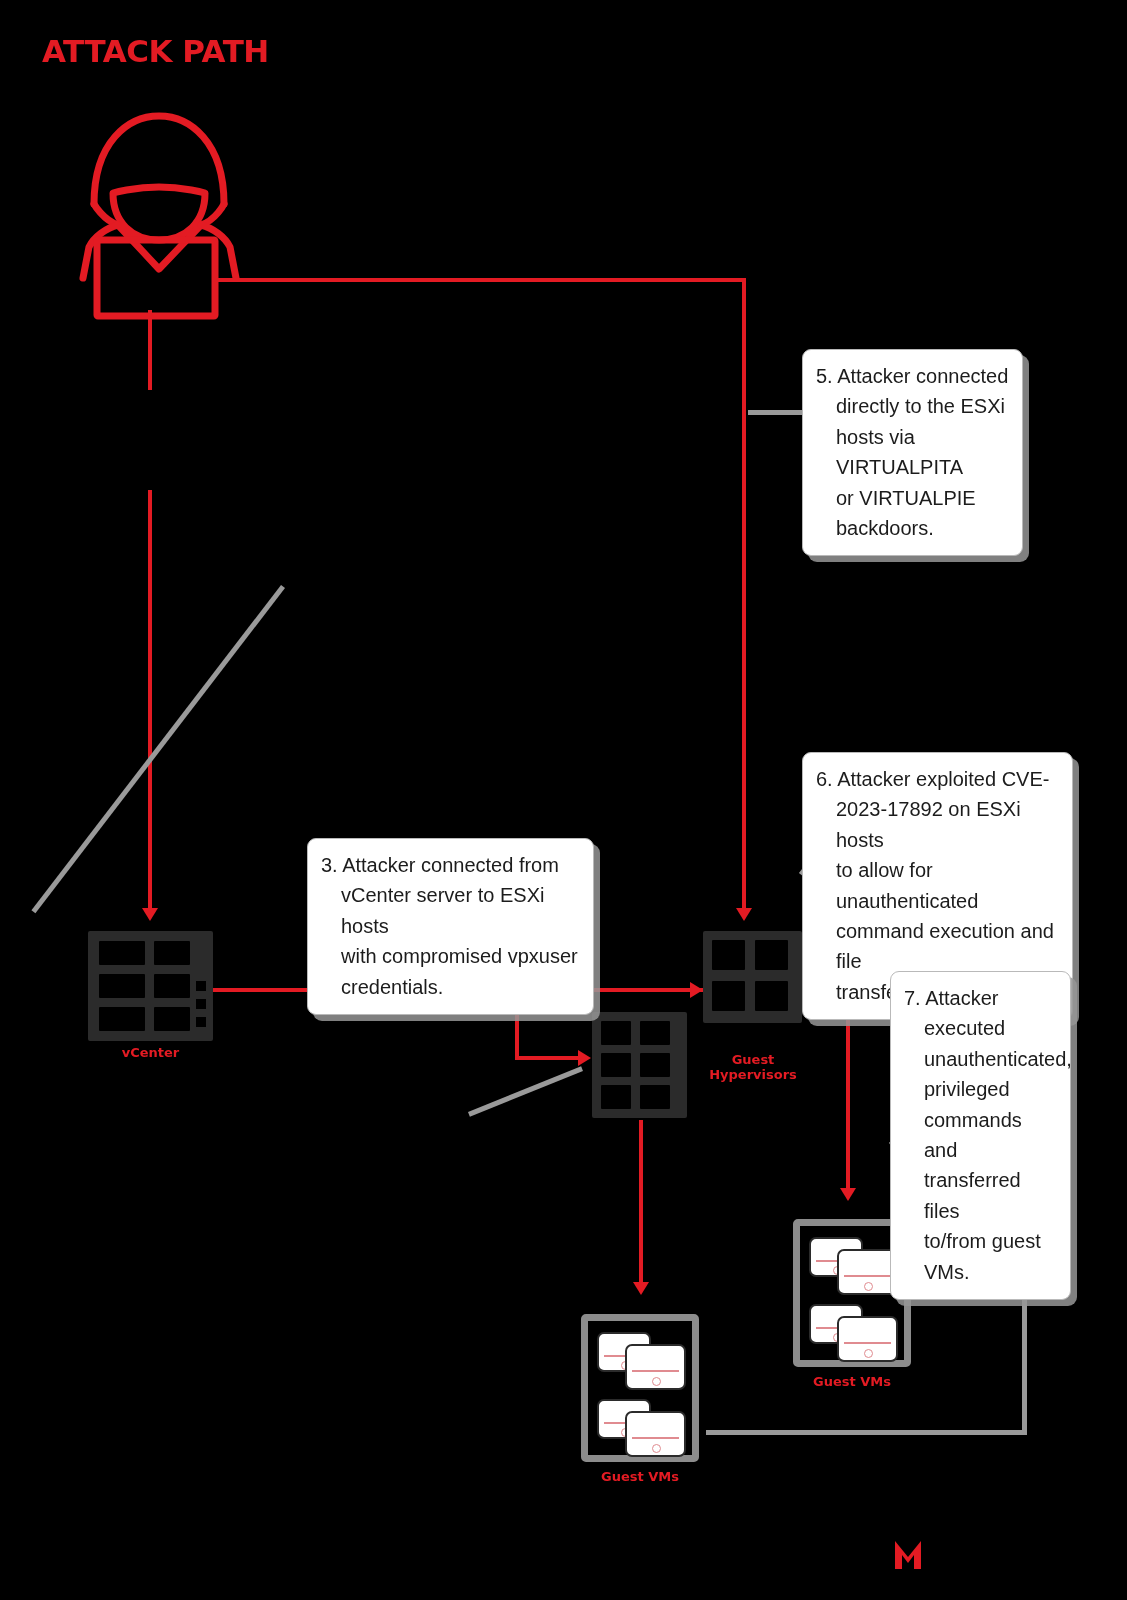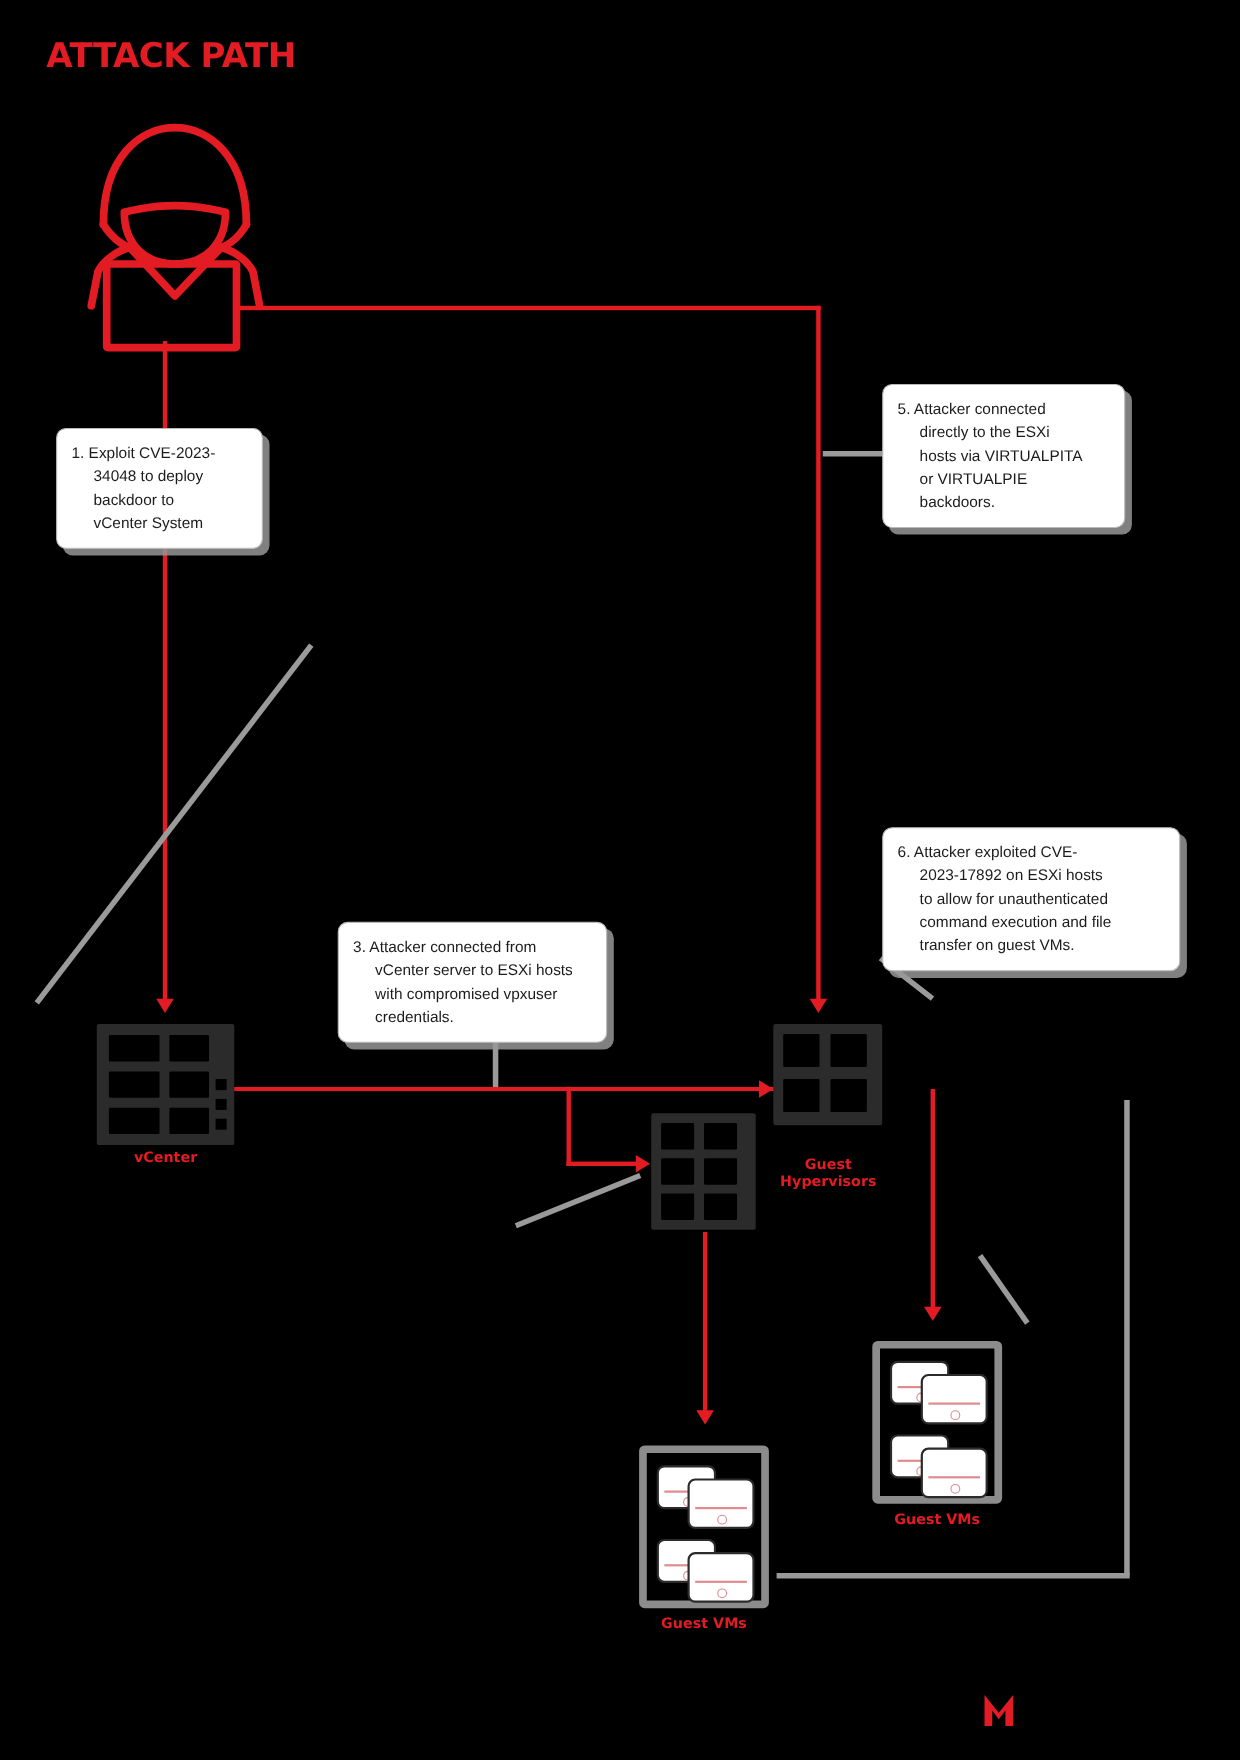--- a/index.html
+++ b/index.html
@@ -10,28 +10,28 @@
 
   
   #title{position:absolute;left:42px;top:36px;color:#e31b23;
          font-size:31px;font-weight:700;letter-spacing:-0.5px;line-height:1;
          font-family:"DejaVu Sans",sans-serif;}
 
   
   .callout{position:absolute;background:#fff;border:1px solid #b9b9b9;
            border-radius:9px;box-sizing:border-box;
            box-shadow:6px 6px 0 0 rgba(150,150,150,0.85);
-           color:#1c1c1c;font-size:14px;line-height:1.52;
+           color:#1c1c1c;font-size:20px;line-height:1.52;
            padding:11px 13px 12px 13px;}
   .callout .ctext{display:block;padding-left:20px;text-indent:-20px;
            white-space:pre-line;}
 
   #box1{left:51px;  top:389px; width:188px;}
   #box2{left:287px; top:389px; width:268px;}
-  #box3{left:307px; top:838px; width:245px;}
+  #box3{left:307px; top:838px; width:287px;}
   #box4{left:275px; top:1097px;width:200px;}
   #box5{left:802px; top:349px; width:221px;}
   #box6{left:802px; top:752px; width:271px;}
   #box7{left:890px; top:971px; width:181px;}
 
   
   .ln{position:absolute;}
   .red{background:#e31b23;}
   .gry{background:#9a9a9a;}
   .h{height:4px;}
@@ -199,46 +199,49 @@
       <div class="bar"></div>
       <div class="dot"></div>
     </div>
     <div class="vmwin" style="left:37px;top:90px;width:61px;height:46px;">
       <div class="bar"></div>
       <div class="dot"></div>
     </div>
   </div>
   <div class="nodelabel" style="left:783px;top:1375px;width:138px;">Guest VMs</div>
 
-  <div class="callout" id="box1">
-    <span class="ctext">1. Exploit CVE-2023-
-34048 to deploy
-backdoor to
-vCenter System</span>
-  </div>
   <div class="callout" id="box3">
     <span class="ctext">3. Attacker connected from
 vCenter server to ESXi hosts
 with compromised vpxuser
 credentials.</span>
   </div>
   <div class="callout" id="box5">
     <span class="ctext">5. Attacker connected
 directly to the ESXi
 hosts via VIRTUALPITA
 or VIRTUALPIE
 backdoors.</span>
   </div>
   <div class="callout" id="box6">
     <span class="ctext">6. Attacker exploited CVE-
 2023-17892 on ESXi hosts
 to allow for unauthenticated
 command execution and file
 transfer on guest VMs.</span>
   </div>
+  <div class="callout" id="box7">
+    <span class="ctext">7. Attacker executed
+unauthenticated,
+privileged
+commands and
+transferred files
+to/from guest
+VMs.</span>
+  </div>
 
   <div id="logo">
     <svg width="30" height="32" viewBox="0 0 30 32">
       <path d="M2 30 L2 2 L15 18 L28 2 L28 30 L21 30 L21 16 L15 24 L9 16 L9 30 Z" fill="#e31b23"></path>
     </svg>
   </div>
 
 </div>
 
 </body></html>

